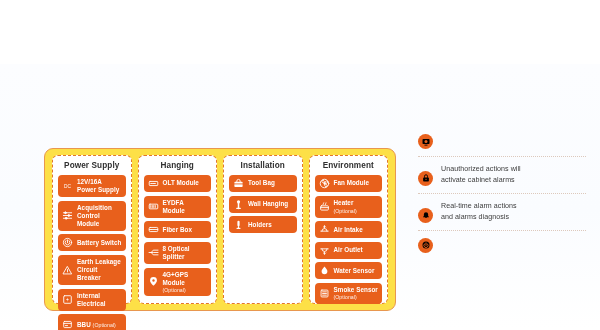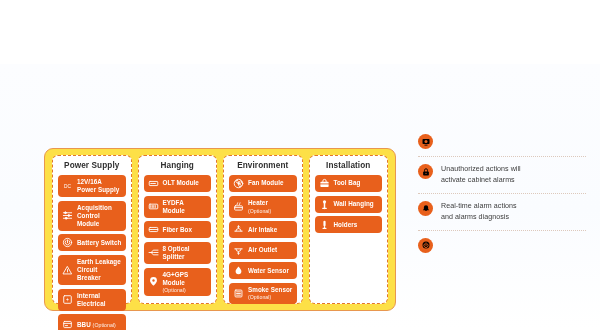--- a/index.html
+++ b/index.html
@@ -127,20 +127,21 @@
   }
 
   .feature {
     display: flex;
     align-items: flex-start;
     gap: 8px;
     padding: 6.5px 0 7px;
   }
   .feature + .feature {
     border-top: 1px dotted #ddc9bc;
+    align-items: flex-end;
   }
 
   .feat-badge {
     flex: 0 0 15px;
     width: 15px;
     height: 15px;
     border-radius: 50%;
     background: #e8601c;
     display: flex;
     align-items: center;
@@ -275,20 +276,55 @@
               <svg width="11" height="11" viewBox="0 0 16 16" fill="none" stroke="currentColor" stroke-width="1.3" stroke-linecap="round" stroke-linejoin="round">
                 <path d="M8 14.2S13 10 13 6.6A5 5 0 0 0 3 6.6C3 10 8 14.2 8 14.2z" fill="currentColor" stroke="none"></path>
                 <circle cx="8" cy="6.5" r="1.7" fill="#e8601c" stroke="none"></circle>
               </svg>
             </span>
             <span class="pill-txt"><span>4G+GPS Module</span><span class="opt-block">(Optional)</span></span>
           </div>
         </div>
       </div>
       <div class="spec-col">
+        <div class="col-title">Installation</div>
+        <div class="pill-stack">
+          <div class="pill">
+            <span class="pill-ico">
+              <svg width="11" height="11" viewBox="0 0 16 16" fill="none" stroke="currentColor" stroke-width="1.3" stroke-linecap="round" stroke-linejoin="round">
+                <rect x="2" y="5.6" width="12" height="7.6" rx="1.2" fill="currentColor" stroke="none"></rect>
+                <path d="M5.6 5.6V4.4a2.4 2.4 0 0 1 4.8 0v1.2" stroke="currentColor" fill="none"></path>
+                <path d="M2 8.6h12" stroke="#e8601c"></path>
+              </svg>
+            </span>
+            <span class="pill-txt"><span>Tool Bag</span></span>
+          </div>
+          <div class="pill">
+            <span class="pill-ico">
+              <svg width="11" height="11" viewBox="0 0 16 16" fill="none" stroke="currentColor" stroke-width="1.3" stroke-linecap="round" stroke-linejoin="round">
+                <circle cx="8" cy="4" r="2.3" fill="currentColor" stroke="none"></circle>
+                <path d="M8 6.3v7.4" stroke-width="2.2"></path>
+                <path d="M5.4 13.7h5.2" stroke-width="1.6"></path>
+              </svg>
+            </span>
+            <span class="pill-txt"><span>Wall Hanging</span></span>
+          </div>
+          <div class="pill">
+            <span class="pill-ico">
+              <svg width="11" height="11" viewBox="0 0 16 16" fill="none" stroke="currentColor" stroke-width="1.3" stroke-linecap="round" stroke-linejoin="round">
+                <rect x="6.4" y="2.4" width="3.2" height="8.4" rx="1.6" fill="currentColor" stroke="none"></rect>
+                <path d="M8 10.8v2.6" stroke-width="1.6"></path>
+                <path d="M5.8 13.6h4.4" stroke-width="1.6"></path>
+              </svg>
+            </span>
+            <span class="pill-txt"><span>Holders</span></span>
+          </div>
+        </div>
+      </div>
+      <div class="spec-col">
         <div class="col-title">Environment</div>
         <div class="pill-stack">
           <div class="pill">
             <span class="pill-ico">
               <svg width="11" height="11" viewBox="0 0 16 16" fill="none" stroke="currentColor" stroke-width="1.3" stroke-linecap="round" stroke-linejoin="round">
                 <circle cx="8" cy="8" r="6.2"></circle>
                 <circle cx="8" cy="8" r="1.5" fill="currentColor" stroke="none"></circle>
                 <path d="M8 6.5C8 4 6.2 2.6 4.6 3.8 3.2 4.9 4.6 6.8 6.7 7.2"></path>
                 <path d="M9.5 8c2.5 0 3.9-1.8 2.7-3.4-1.1-1.4-3 0-3.4 2.1"></path>
                 <path d="M8 9.5c0 2.5 1.8 3.9 3.4 2.7 1.4-1.1 0-3-2.1-3.4"></path>
@@ -335,55 +371,20 @@
             <span class="pill-txt"><span>Water Sensor</span></span>
           </div>
           <div class="pill two-line">
             <span class="pill-ico">
               <svg width="11" height="11" viewBox="0 0 16 16" fill="none" stroke="currentColor" stroke-width="1.3" stroke-linecap="round" stroke-linejoin="round">
                 <rect x="3" y="3" width="10" height="10" rx="1.2"></rect>
                 <path d="M5.2 5.6h5.6M5.2 8h5.6M5.2 10.4h5.6"></path>
               </svg>
             </span>
             <span class="pill-txt"><span>Smoke Sensor</span><span class="opt-block">(Optional)</span></span>
-          </div>
-        </div>
-      </div>
-      <div class="spec-col">
-        <div class="col-title">Installation</div>
-        <div class="pill-stack">
-          <div class="pill">
-            <span class="pill-ico">
-              <svg width="11" height="11" viewBox="0 0 16 16" fill="none" stroke="currentColor" stroke-width="1.3" stroke-linecap="round" stroke-linejoin="round">
-                <rect x="2" y="5.6" width="12" height="7.6" rx="1.2" fill="currentColor" stroke="none"></rect>
-                <path d="M5.6 5.6V4.4a2.4 2.4 0 0 1 4.8 0v1.2" stroke="currentColor" fill="none"></path>
-                <path d="M2 8.6h12" stroke="#e8601c"></path>
-              </svg>
-            </span>
-            <span class="pill-txt"><span>Tool Bag</span></span>
-          </div>
-          <div class="pill">
-            <span class="pill-ico">
-              <svg width="11" height="11" viewBox="0 0 16 16" fill="none" stroke="currentColor" stroke-width="1.3" stroke-linecap="round" stroke-linejoin="round">
-                <circle cx="8" cy="4" r="2.3" fill="currentColor" stroke="none"></circle>
-                <path d="M8 6.3v7.4" stroke-width="2.2"></path>
-                <path d="M5.4 13.7h5.2" stroke-width="1.6"></path>
-              </svg>
-            </span>
-            <span class="pill-txt"><span>Wall Hanging</span></span>
-          </div>
-          <div class="pill">
-            <span class="pill-ico">
-              <svg width="11" height="11" viewBox="0 0 16 16" fill="none" stroke="currentColor" stroke-width="1.3" stroke-linecap="round" stroke-linejoin="round">
-                <rect x="6.4" y="2.4" width="3.2" height="8.4" rx="1.6" fill="currentColor" stroke="none"></rect>
-                <path d="M8 10.8v2.6" stroke-width="1.6"></path>
-                <path d="M5.8 13.6h4.4" stroke-width="1.6"></path>
-              </svg>
-            </span>
-            <span class="pill-txt"><span>Holders</span></span>
           </div>
         </div>
       </div>
     </div>
 
   <div class="features" id="feature-list">
       <div class="feature">
         <span class="feat-badge">
           <svg width="10" height="10" viewBox="0 0 16 16" fill="none" stroke="currentColor" stroke-width="1.3" stroke-linecap="round" stroke-linejoin="round">
             <rect x="2.4" y="3.2" width="11.2" height="8" rx="1.2" fill="currentColor" stroke="none"></rect>

